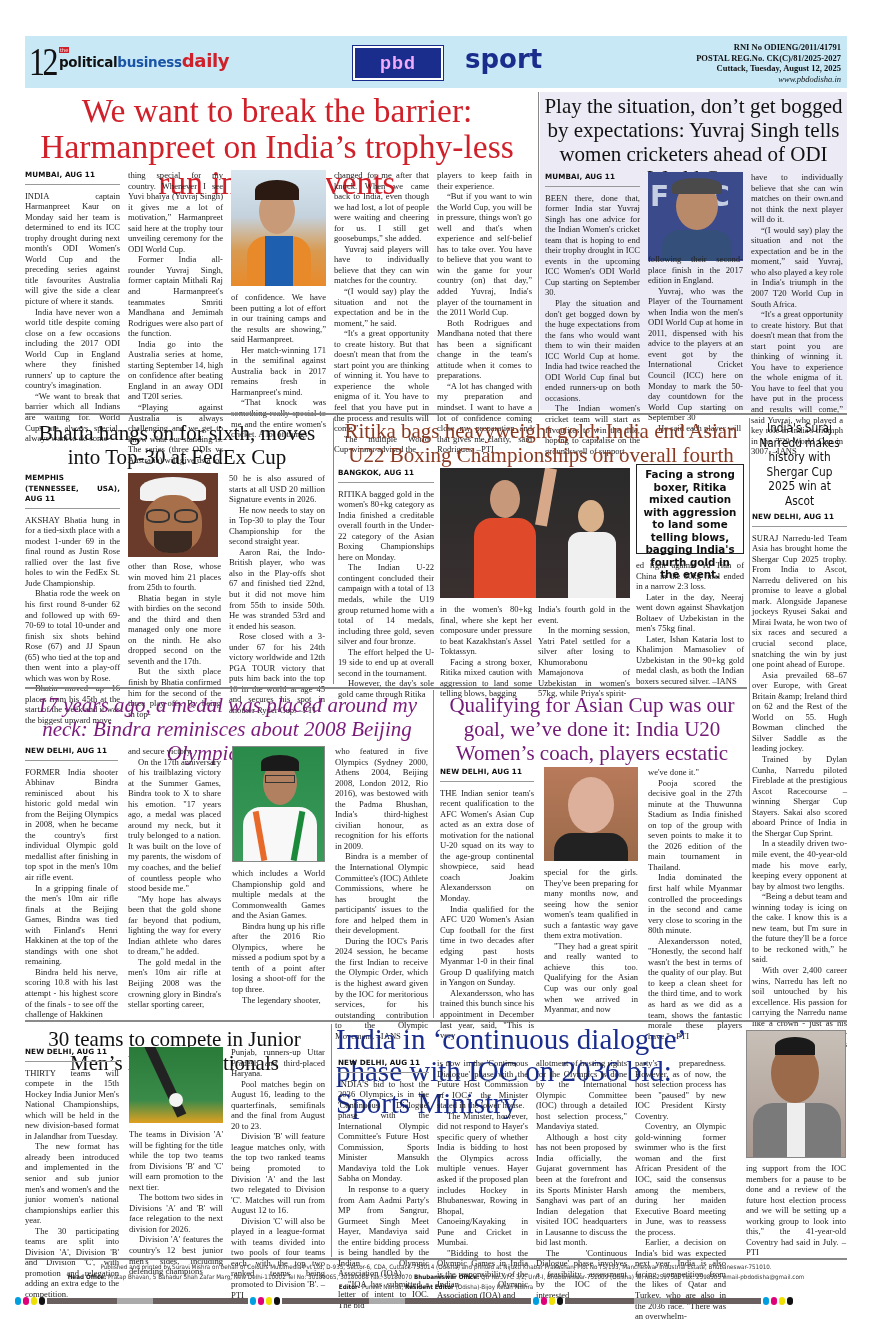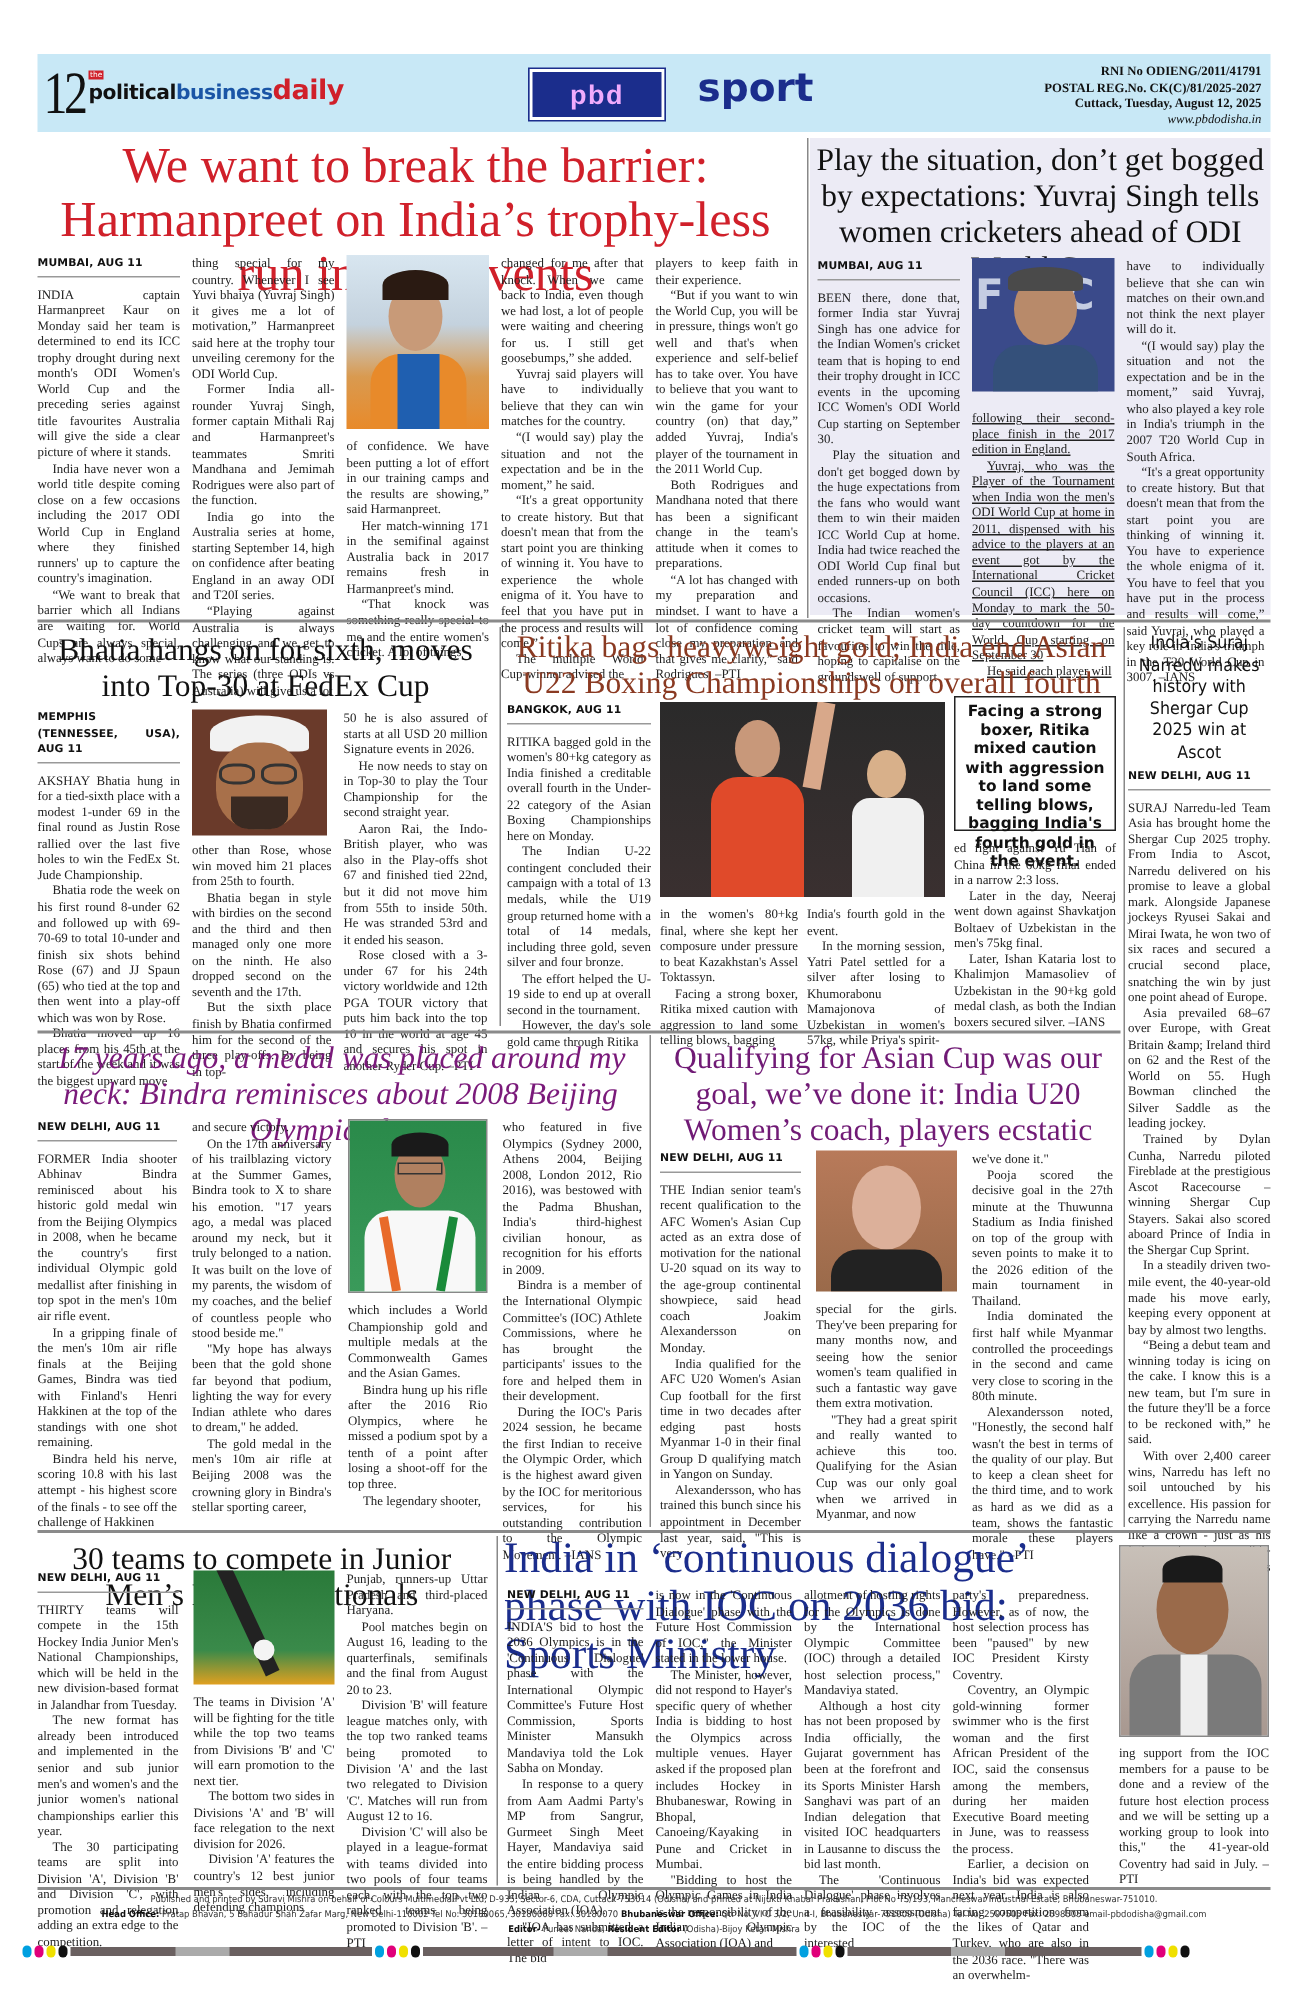--- a/index.html
+++ b/index.html
@@ -117,21 +117,21 @@
         <p>Play the situation and don't get bogged down by the huge expectations from the fans who would want them to win their maiden ICC World Cup at home. India had twice reached the ODI World Cup final but ended runners-up on both occasions.</p>
         <p>The Indian women's cricket team will start as favourites to win the title, hoping to capitalise on the groundswell of support</p>
       </div>
   </div>
   <div class="photo" style="left:108px;top:80px;width:95px;height:89px;background:linear-gradient(180deg,#3a4a8a 0%,#3a4a8a 100%);">
     <div class="abs" style="left:2px;top:10px;width:91px;height:20px;font-family:'DejaVu Sans',sans-serif;font-weight:bold;color:#e8eef8;font-size:28px;line-height:30px;opacity:.8;">F P C</div>
     <div class="abs" style="left:28px;top:10px;width:42px;height:48px;border-radius:50%;background:#b88a6a;"></div>
     <div class="abs" style="left:24px;top:6px;width:50px;height:16px;border-radius:50% 50% 10% 10%;background:#4a4a4a;"></div>
     <div class="abs" style="left:14px;top:58px;width:70px;height:31px;border-radius:18px 18px 0 0;background:#34507a;"></div>
   </div>
-  <div class="abs body-text" style="left:108px;top:181px;width:95px;text-decoration:underline;">
+  <div class="abs body-text" style="left:108px;top:162px;width:95px;">
       <div class="paras">
         <p>following their second-place finish in the 2017 edition in England.</p>
         <p>Yuvraj, who was the Player of the Tournament when India won the men's ODI World Cup at home in 2011, dispensed with his advice to the players at an event got by the International Cricket Council (ICC) here on Monday to mark the 50-day countdown for the World Cup starting on September 30</p>
         <p>He said each player will</p>
       </div>
     </div>
   <div class="abs body-text" style="left:211px;top:80px;width:92px;">
       <div class="paras">
         <p>have to individually believe that she can win matches on their own.and not think the next player will do it.</p>
         <p>“(I would say) play the situation and not the expectation and be in the moment,” said Yuvraj, who also played a key role in India's triumph in the 2007 T20 World Cup in South Africa.</p>

